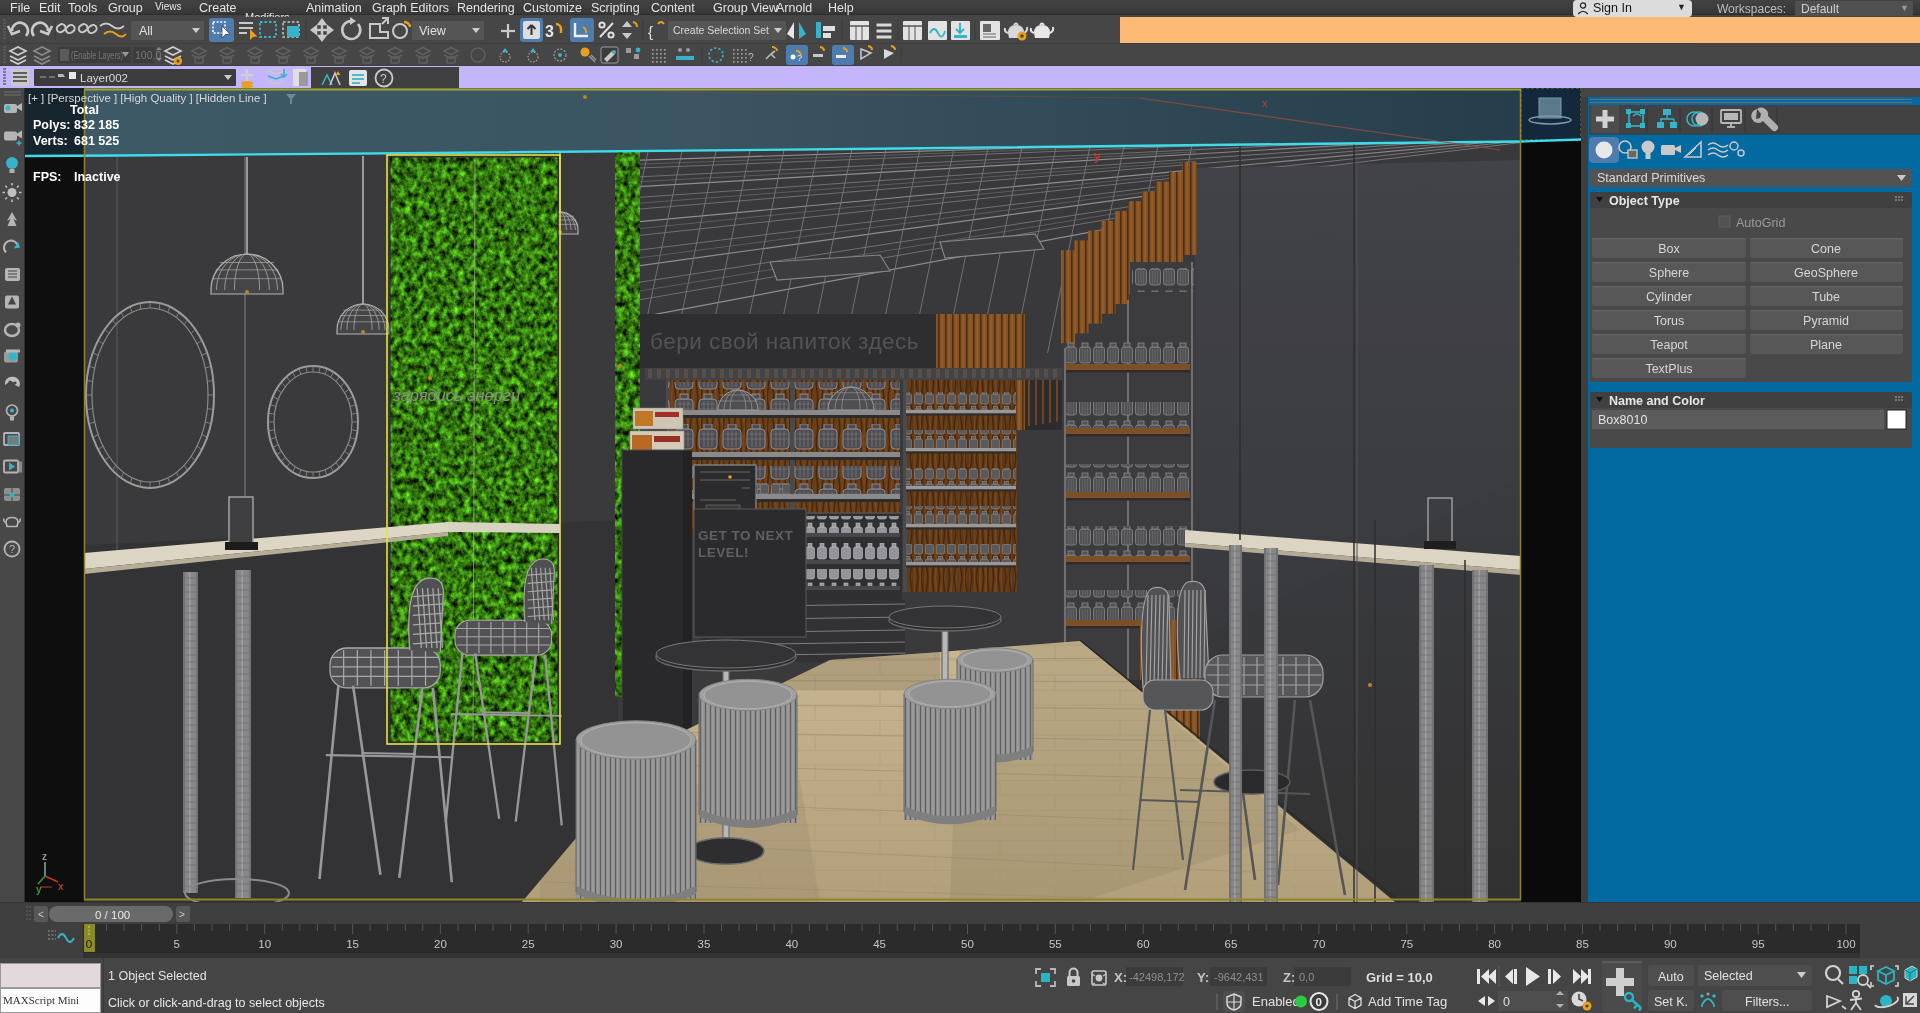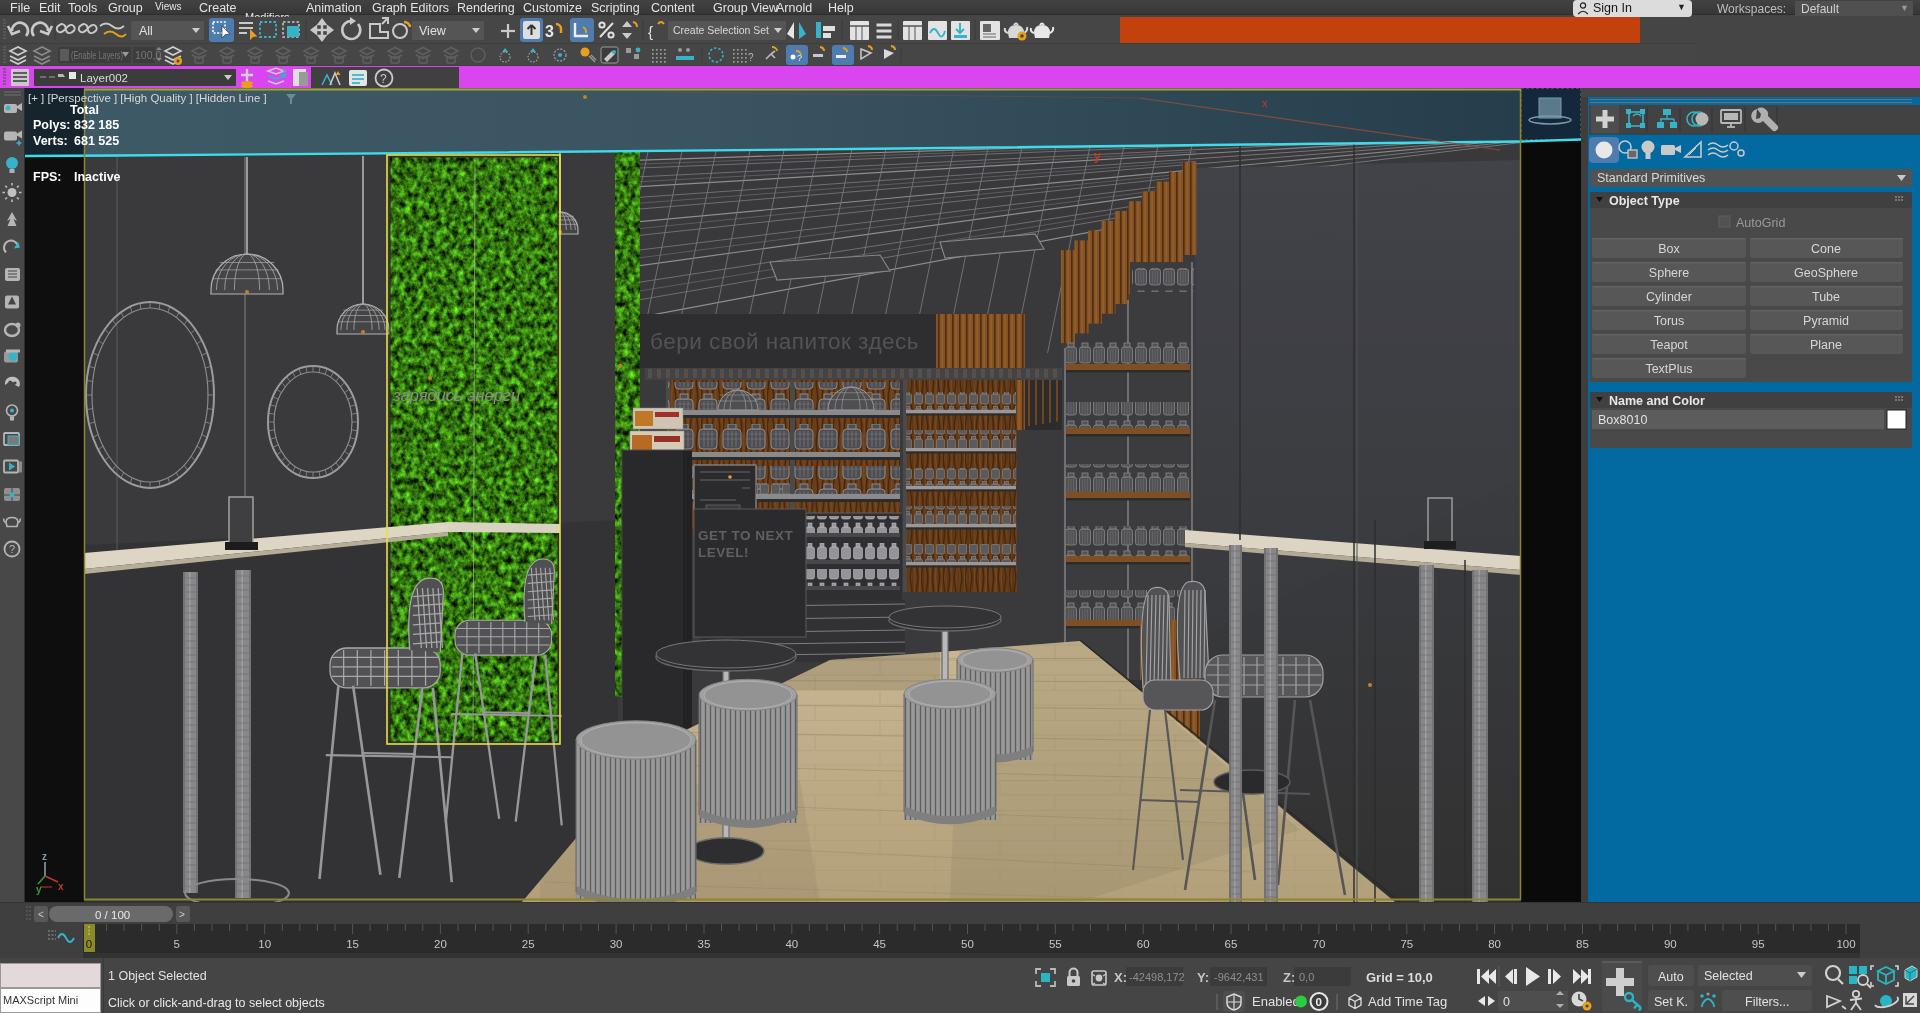--- a/index.html
+++ b/index.html
@@ -31,21 +31,21 @@
         </svg>
         <span class="abs" style="left:20px;top:1px;color:#161616;font-size:12.5px">Sign In</span>
         <span class="abs" style="left:104px;top:2px;color:#222;font-size:9px">▼</span>
       </div>
 <span class="abs" style="left:1717px;top:2px;color:#bdbdbd;font-size:12px">Workspaces:</span>
 <div class="abs" style="left:1795px;top:1px;width:118px;height:15px;background:#505050;border-radius:1px">
         <span class="abs" style="left:6px;top:1px;color:#cfcfcf;font-size:12px">Default</span>
         <span class="abs" style="left:105px;top:2px;color:#999;font-size:9px">▼</span>
       </div>
 </div>
-<div class="abs" style="left:0;top:17px;width:1640px;height:26px;background:#c2410c">
+<div class="abs" style="left:0;top:17px;width:1920px;height:26px;background:#fdba74">
 <svg style="position:absolute;left:0;top:0" width="1120" height="26" viewBox="0 17 1120 26">
 <rect x="0" y="17" width="1120" height="26" fill="#464646"></rect>
 <g stroke="#5e5e5e" stroke-width="1.4">
 <line x1="3" y1="20" x2="6" y2="20"></line>
 <line x1="3" y1="23" x2="6" y2="23"></line>
 <line x1="3" y1="26" x2="6" y2="26"></line>
 <line x1="3" y1="29" x2="6" y2="29"></line>
 <line x1="3" y1="32" x2="6" y2="32"></line>
 <line x1="3" y1="35" x2="6" y2="35"></line>
 <line x1="3" y1="38" x2="6" y2="38"></line>
@@ -318,21 +318,21 @@
 <rect x="832" y="44" width="22" height="20" rx="3" fill="#4f7cae"></rect>
         <rect x="836" y="54" width="10" height="3" fill="#eee"></rect>
         <path d="M843 47 a5 4 0 0 1 4 4" stroke="#e8a01c" stroke-width="2" fill="none"></path>
 <path d="M861 48 l10 4 l-10 6 z" fill="none" stroke="#c9c9c9" stroke-width="1.5"></path>
         <path d="M868 45 a5 4 0 0 1 4 4" stroke="#e8a01c" stroke-width="2" fill="none"></path>
 <path d="M884 48 l10 4 l-10 6 z" fill="#d9d9d9"></path>
         <path d="M891 45 a5 4 0 0 1 4 4" stroke="#e8a01c" stroke-width="2" fill="none"></path>
 <line x1="901" y1="46" x2="901" y2="62" stroke="#3a3a3a"></line>
 </svg>
 </div>
-<div class="abs" style="left:0;top:65px;width:1920px;height:23px;background:#d946ef;border-top:1px solid #3e3e3e">
+<div class="abs" style="left:0;top:65px;width:1920px;height:23px;background:#c4b5fd;border-top:1px solid #3e3e3e">
 <svg style="position:absolute;left:0;top:0" width="460" height="23" viewBox="0 65 460 23">
 <g stroke="#5e5e5e" stroke-width="1.4">
 <line x1="3" y1="68" x2="6" y2="68"></line>
 <line x1="3" y1="71" x2="6" y2="71"></line>
 <line x1="3" y1="74" x2="6" y2="74"></line>
 <line x1="3" y1="77" x2="6" y2="77"></line>
 <line x1="3" y1="80" x2="6" y2="80"></line>
 <line x1="3" y1="83" x2="6" y2="83"></line>
 </g>
 <rect x="11" y="68" width="18" height="17" rx="1" fill="#c9c9c9"></rect>
@@ -1772,21 +1772,21 @@
 <text x="1846.0" y="24">100</text>
 </g>
 <rect x="84" y="0" width="11" height="28" fill="#8a8a28"></rect>
 <line x1="89" y1="2" x2="89" y2="12" stroke="#d8d870" stroke-width="1" stroke-dasharray="2 1.5"></line>
 <text x="89" y="24" font-size="11.5" fill="#222" text-anchor="middle">0</text>
 </svg>
 </div>
 <div class="abs" style="left:0;top:958px;width:1920px;height:55px;background:#454545">
 <div class="abs" style="left:0;top:5px;width:101px;height:25px;background:#e3d8da;border:1px solid #999"></div>
 <div class="abs" style="left:0;top:30px;width:101px;height:25px;background:#fdfdfd;border:1px solid #999">
-        <span style="position:absolute;left:2px;top:5px;font-family:Liberation Sans, sans-serif;font-size:11px;color:#333;white-space:nowrap">MAXScript Mini</span>
+        <span style="position:absolute;left:2px;top:5px;font-family:Liberation Serif, serif;font-size:11px;color:#333;white-space:nowrap">MAXScript Mini</span>
       </div>
 <div class="abs" style="left:103px;top:0;width:1px;height:55px;background:#393939"></div>
 <span class="abs" style="left:108px;top:11px;font-size:12.5px;color:#e2e2e2">1 Object Selected</span>
 <span class="abs" style="left:108px;top:38px;font-size:12.5px;color:#e8e8e8">Click or click-and-drag to select objects</span>
 <svg width="1920" height="55" viewBox="0 0 55 0 " style="position:absolute;left:0;top:0">
 </svg>
 <svg width="900" height="55" viewBox="1020 0 900 55" style="position:absolute;left:1020px;top:0">
 <g stroke="#b8b8b8" stroke-width="1.8" fill="none">
           <path d="M1041 11 l-5 0 l0 5 M1050 11 l5 0 l0 5 M1041 28 l-5 0 l0 -5 M1050 28 l5 0 l0 -5"></path>
         </g>

